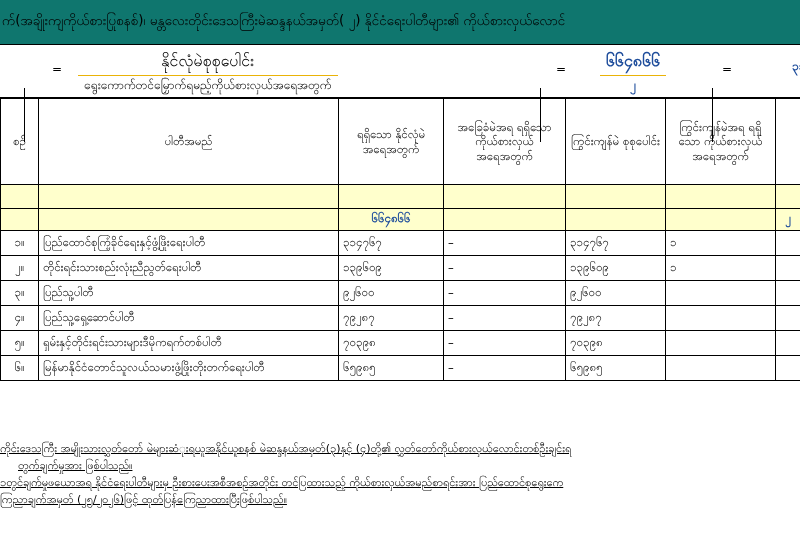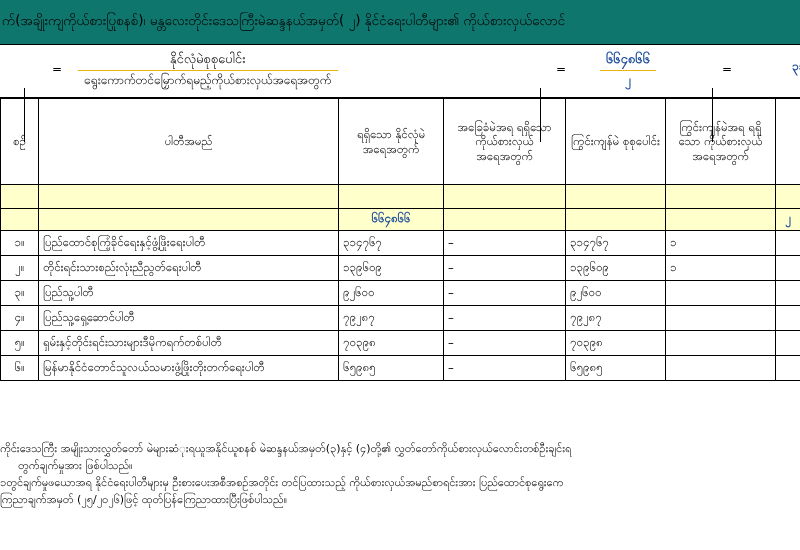--- a/index.html
+++ b/index.html
@@ -57,21 +57,21 @@
     white-space: nowrap;
   }
   .frac {
     display: inline-block;
     text-align: center;
     vertical-align: middle;
   }
   .frac .num {
     display: block;
     padding: 0 6px 1px 6px;
-    font-size: 13px;
+    font-size: 16px;
   }
   .frac .den {
     display: block;
     border-top: 1px solid #eab308;
     padding: 1px 6px 0 6px;
     font-size: 12px;
   }
   .blue-text { color: #1f4e9c; font-weight: bold; }
 
   .vline {
@@ -133,20 +133,21 @@
   col.w-last { width: 25px; }
 
   
   .footnotes {
     position: absolute;
     left: 0;
     top: 440px;
     width: 800px;
     font-size: 11px;
     line-height: 1.55;
+    text-decoration: underline;
   }
   .footnote {
     white-space: nowrap;
     overflow: hidden;
   }
   .fn-indent { padding-left: 0px; margin-left: 18px; }
 </style>
 </head>
 <body>
 

